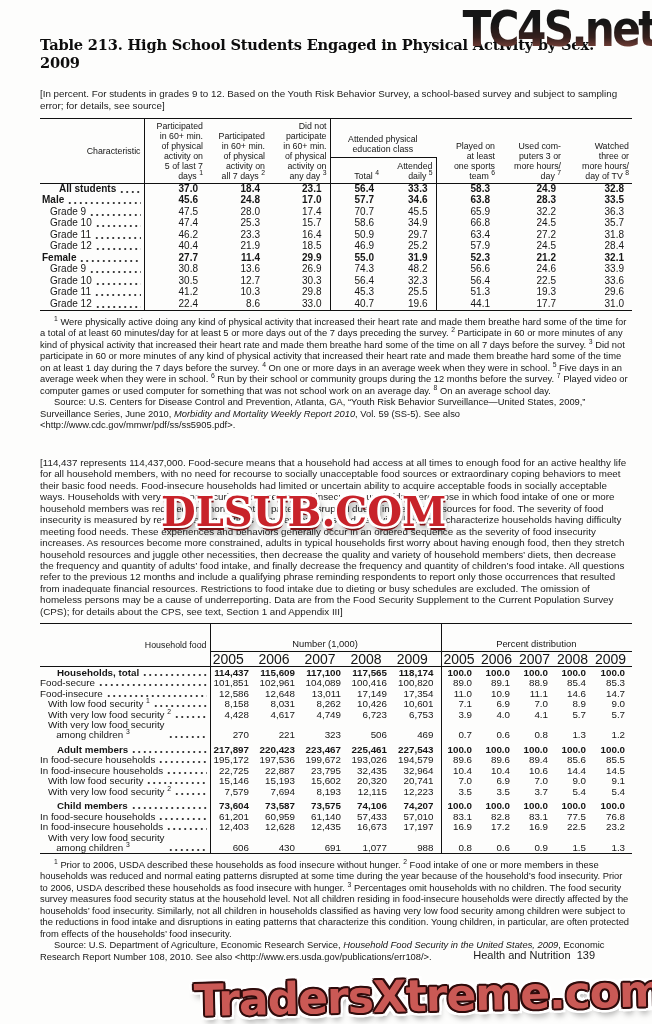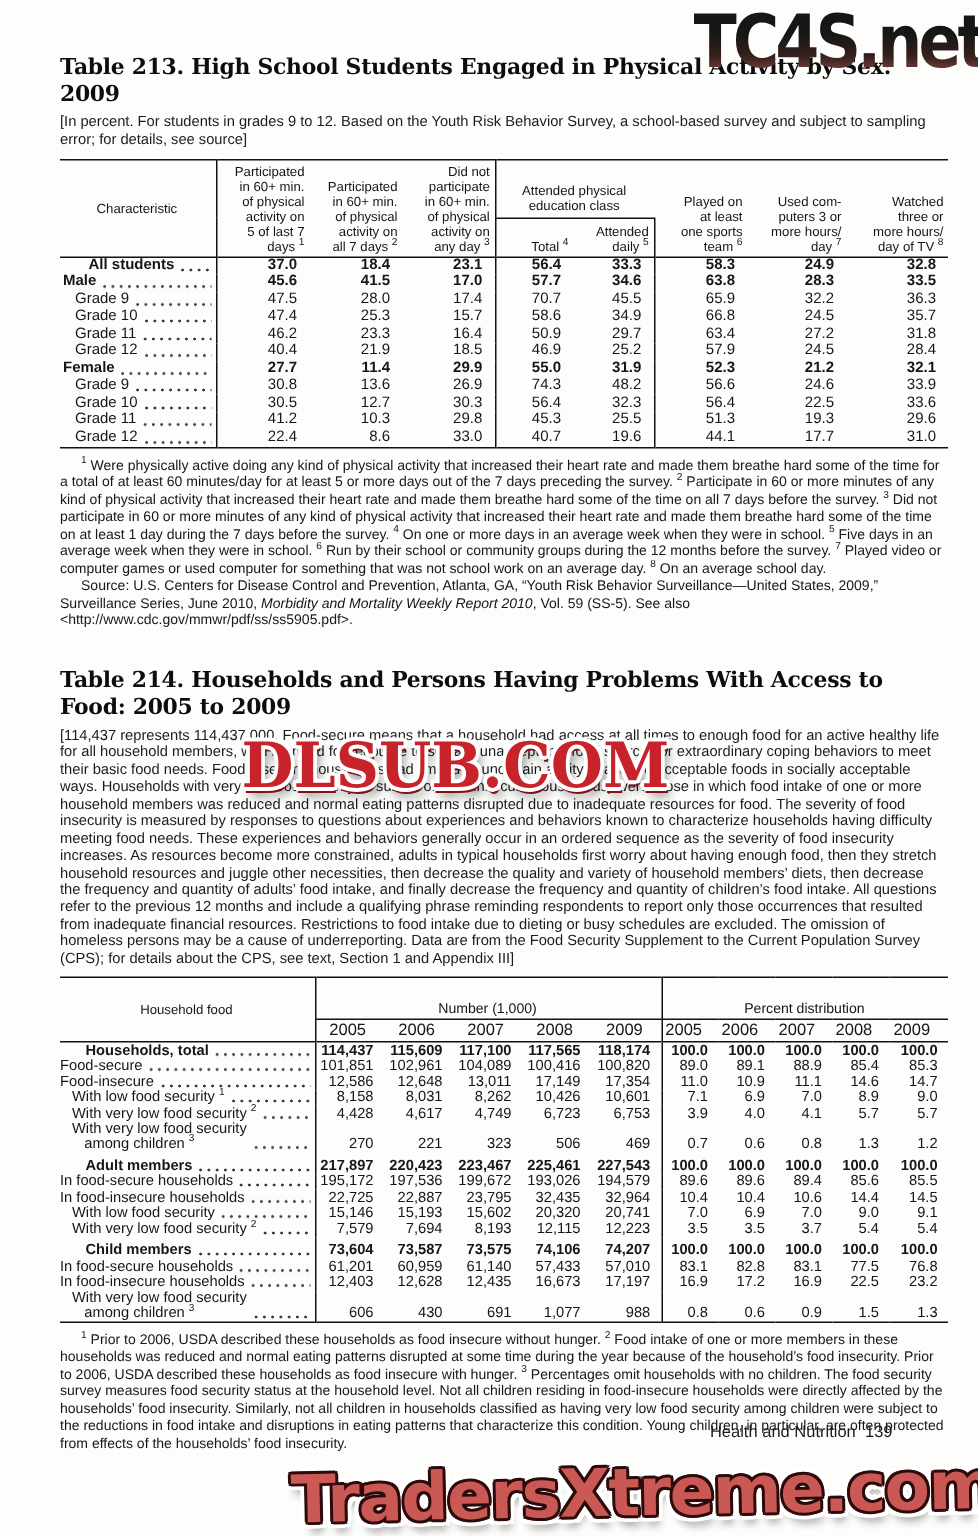--- a/index.html
+++ b/index.html
@@ -7,49 +7,49 @@
     position:relative; width:652px; height:1024px; background:#fdfdfc;
     overflow:hidden; font-family:"Liberation Sans", sans-serif; color:#161616;
   }
   .content{ position:absolute; left:40px; top:36px; width:592px; }
 
   
   .tbl-title{
     font-family:"DejaVu Serif", serif; font-weight:bold; font-size:14.6px;
     line-height:18px; letter-spacing:-0.2px; margin:0 0 3px 0; color:#0d0d0d;
   }
-  .tbl-note{ font-size:9.8px; line-height:11.8px; margin:4px 0 6px 0; color:#1b1b1b; }
+  .tbl-note{ font-size:9.8px; line-height:11.8px; margin:16px 0 6px 0; color:#1b1b1b; }
 
   
   table{ border-collapse:collapse; table-layout:fixed; width:592px;
          border-top:1.2px solid #111; border-bottom:1.2px solid #111; }
   thead{ border-bottom:1.1px solid #111; }
   th{ font-weight:normal; font-size:8.8px; line-height:10px; color:#151515;
       vertical-align:bottom; padding:2px 3px 2px 2px; }
   th.rt{ text-align:right;margin-left:19px; }
-  th.ctr{ text-align:center; vertical-align:middle; }
+  th.ctr{ text-align:right; vertical-align:middle; }
   th.grp{ text-align:center; vertical-align:top; border-bottom:1px solid #111; padding-top:15px; }
   td{ font-size:10px; line-height:10.7px; padding:0.4px 0; vertical-align:bottom; }
   .vr{ border-right:1px solid #111; }
   td.num{ text-align:right; padding-right:8px; white-space:nowrap; }
   td.b{ font-weight:bold; }
   td.lab{ padding-left:2px; }
   .labwrap{ display:flex; align-items:flex-end; }
   .lbl{ white-space:nowrap; }
   .dots{ flex:1 1 auto; height:9px; margin:0 3px 1px 3px;
          background-image:radial-gradient(circle, #3c3c3c 0.9px, transparent 1.1px);
          background-size:5.5px 4px; background-repeat:repeat-x; background-position:0 100%; }
   .i1 .labwrap{ padding-left:8px; } .i2 .labwrap{ padding-left:17px; }
   tr.sect td{ padding-top:4.5px; }
   sup{ font-size:6.8px; line-height:0; vertical-align:super; }
 
   
   .t214 td{ font-size:9.8px; line-height:9.9px; padding:0.25px 0; }
   .t214 td.num{ padding-right:7px; }
-  .t214 th.yr{ font-size:11px; text-align:right; padding-right:12px; padding-bottom:2px;margin-top:35px;}
+  .t214 th.yr{ font-size:14px; text-align:center; padding-right:12px; padding-bottom:2px;margin-top:35px;}
   .t214 th.grp{ font-size:9.4px; }
 
   
   .fnote{ font-size:9.35px; line-height:11.5px; margin:6px 0 0 0; text-align:left; }
   .fnote p{ margin:0; text-indent:14px; }
   .src{ margin-top:0; } 
 
   .sect-214{ margin-top:25px; }
 
   
@@ -142,21 +142,21 @@
             <td class="num b">32.8</td>
           </tr>
           <tr>
             <td class="lab vr i0 b">
               <span class="labwrap">
                 <span class="lbl">Male</span>
                 <span class="dots"></span>
               </span>
             </td>
             <td class="num b">45.6</td>
-            <td class="num b">41.5</td>
+            <td class="num b">24.8</td>
             <td class="num vr b">17.0</td>
             <td class="num b">57.7</td>
             <td class="num vr b">34.6</td>
             <td class="num b">63.8</td>
             <td class="num b">28.3</td>
             <td class="num b">33.5</td>
           </tr>
           <tr>
             <td class="lab vr i1">
               <span class="labwrap">
@@ -303,21 +303,20 @@
           </tr>
         </tbody>
     </table>
 
     <div class="fnote">
       <p><sup>1</sup> Were physically active doing any kind of physical activity that increased their heart rate and made them breathe hard some of the time for a total of at least 60 minutes/day for at least 5 or more days out of the 7 days preceding the survey. <sup>2</sup> Participate in 60 or more minutes of any kind of physical activity that increased their heart rate and made them breathe hard some of the time on all 7 days before the survey. <sup>3</sup> Did not participate in 60 or more minutes of any kind of physical activity that increased their heart rate and made them breathe hard some of the time on at least 1 day during the 7 days before the survey. <sup>4</sup> On one or more days in an average week when they were in school. <sup>5</sup> Five days in an average week when they were in school. <sup>6</sup> Run by their school or community groups during the 12 months before the survey. <sup>7</sup> Played video or computer games or used computer for something that was not school work on an average day. <sup>8</sup> On an average school day.</p>
       <p class="src">Source: U.S. Centers for Disease Control and Prevention, Atlanta, GA, “Youth Risk Behavior Surveillance—United States, 2009,” Surveillance Series, June 2010, <i>Morbidity and Mortality Weekly Report 2010</i>, Vol. 59 (SS-5). See also &lt;http://www.cdc.gov/mmwr/pdf/ss/ss5905.pdf&gt;.</p>
     </div>
 
     <div class="sect-214">
-      <div class="tbl-title" style="width:560px">Table 214. Households and Persons Having Problems With Access to Food: 2005 to 2009</div>
       <div class="tbl-note" style="line-height:11.45px">[114,437 represents 114,437,000. Food-secure means that a household had access at all times to enough food for an active healthy life for all household members, with no need for recourse to socially unacceptable food sources or extraordinary coping behaviors to meet their basic food needs. Food-insecure households had limited or uncertain ability to acquire acceptable foods in socially acceptable ways. Households with very low food security (a subset of food-insecure households) were those  in which food intake of one or more household members was reduced and normal eating patterns disrupted due to inadequate resources for food. The severity of food insecurity is measured by responses to questions about experiences and behaviors known to characterize households having difficulty meeting food needs. These experiences and behaviors generally occur in an ordered sequence as the severity of food insecurity increases. As resources become more constrained, adults in typical households first worry about having enough food, then they stretch household resources and juggle other necessities, then decrease the quality and variety of household members’ diets, then decrease the frequency and quantity of adults’ food intake, and finally decrease the frequency and quantity of children’s food intake. All questions refer to the previous 12 months and include a qualifying phrase reminding respondents to report only those occurrences that resulted from inadequate financial resources. Restrictions to food intake due to dieting or busy schedules are excluded. The omission of homeless persons may be a cause of underreporting. Data are from the Food Security Supplement to the Current Population Survey (CPS); for details about the CPS, see text, Section 1 and Appendix III]</div>
 
       <table class="t214">
         <colgroup>
           <col style="width:170px">
           <col style="width:46px">
             <col style="width:46px">
             <col style="width:46px">
             <col style="width:46px">
             <col style="width:47px">
@@ -615,20 +614,21 @@
               <td class="num">0.6</td>
               <td class="num">0.9</td>
               <td class="num">1.5</td>
               <td class="num">1.3</td>
             </tr>
           </tbody>
       </table>
 
       <div class="fnote">
         <p><sup>1</sup> Prior to 2006, USDA described these households as food insecure without hunger. <sup>2</sup> Food intake of one or more members in these households was reduced and normal eating patterns disrupted at some time during the year because of the household’s food insecurity. Prior to 2006, USDA described these households as food insecure with hunger. <sup>3</sup> Percentages omit households with no children. The food security survey measures food security status at the household level. Not all children residing in food-insecure households were directly affected by the households’ food insecurity. Similarly, not all children in households classified as having very low food security among children were subject to the reductions in food intake and disruptions in eating patterns that characterize this condition. Young children, in particular, are often protected from effects of the households’ food insecurity.</p>
+        <p class="src">Source: U.S. Department of Agriculture, Economic Research Service, <i>Household Food Security in the United States, 2009</i>, Economic Research Report Number 108, 2010. See also &lt;http://www.ers.usda.gov/publications/err108/&gt;.</p>
       </div>
     </div>
 
   </div>
 
   <div class="footer-right">
     <span>Health and Nutrition</span>&nbsp;&nbsp;<span>139</span>
   </div>
 
   <div class="wm-top">TC4S.net</div>

